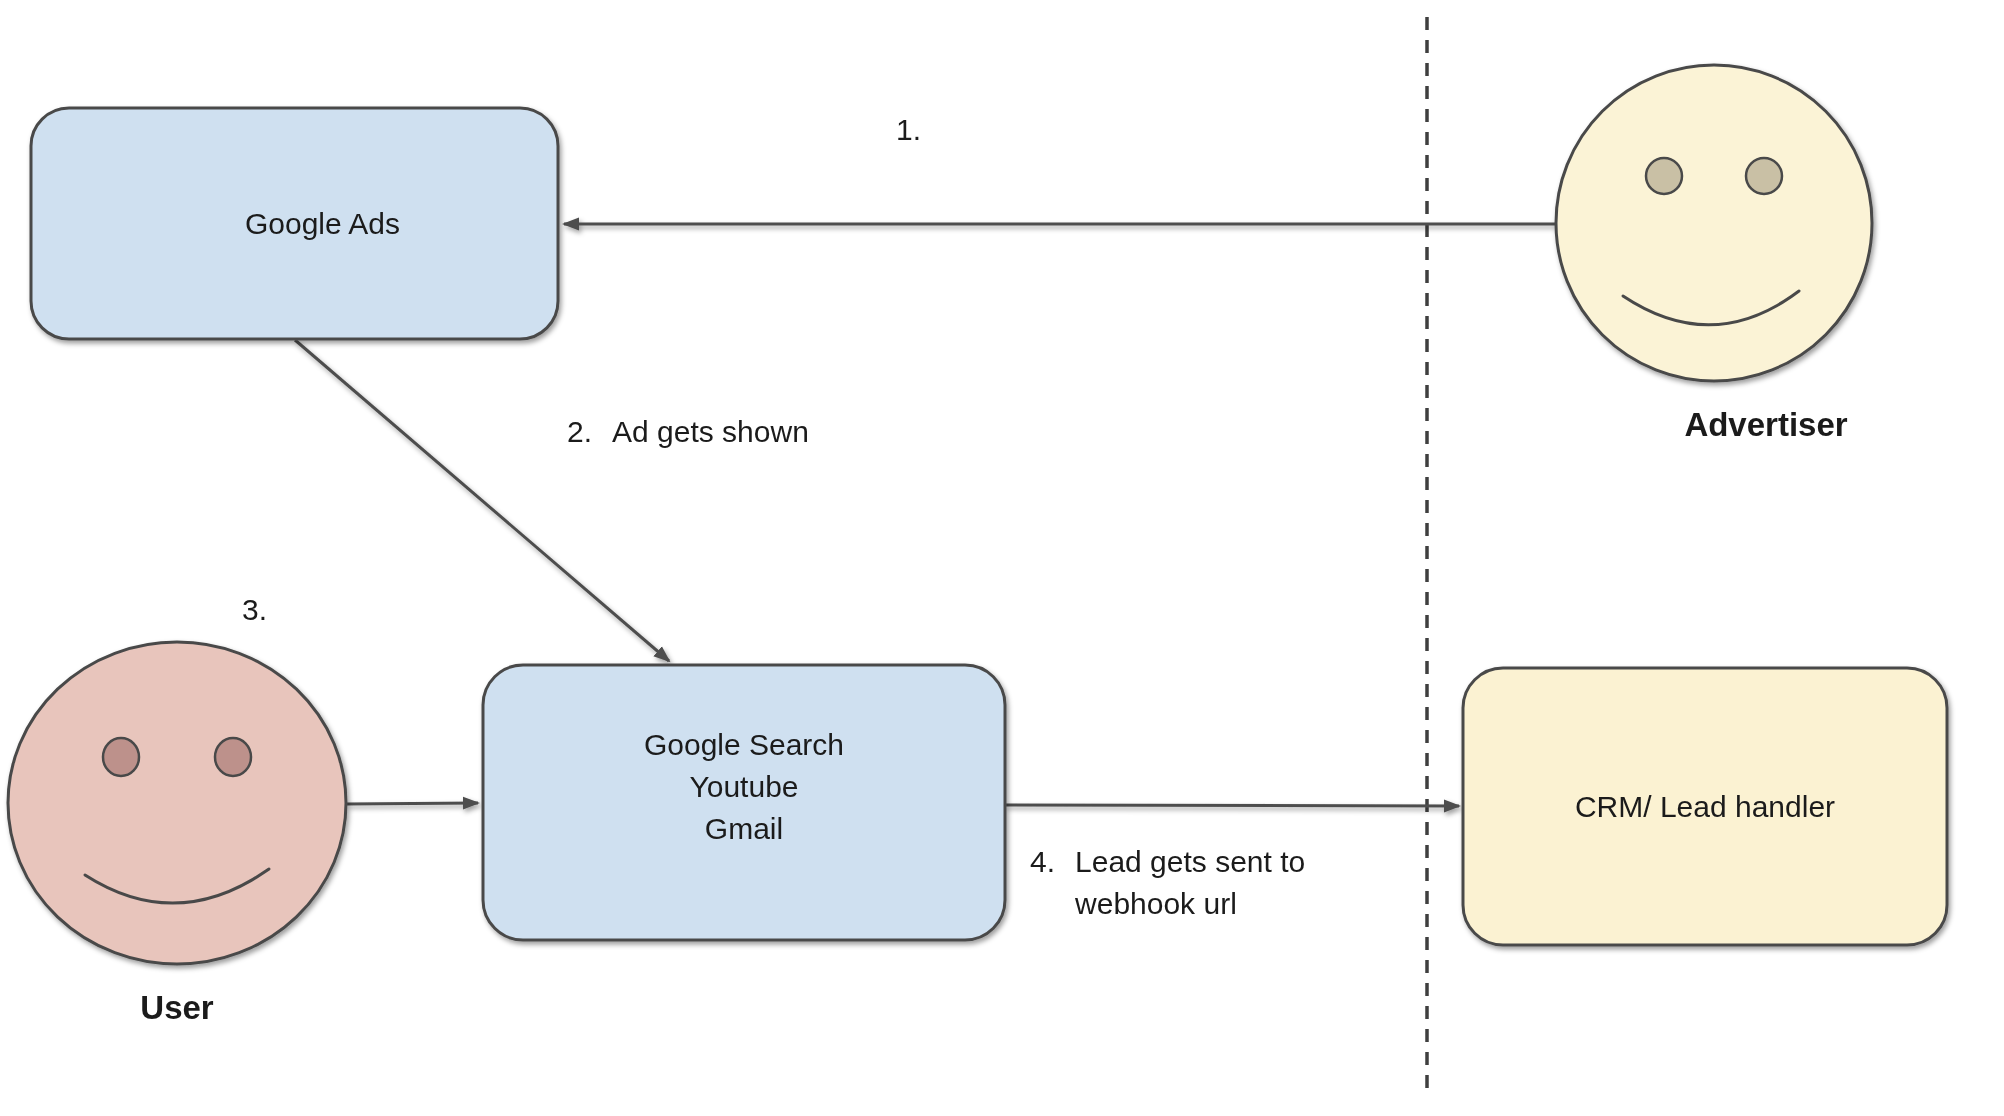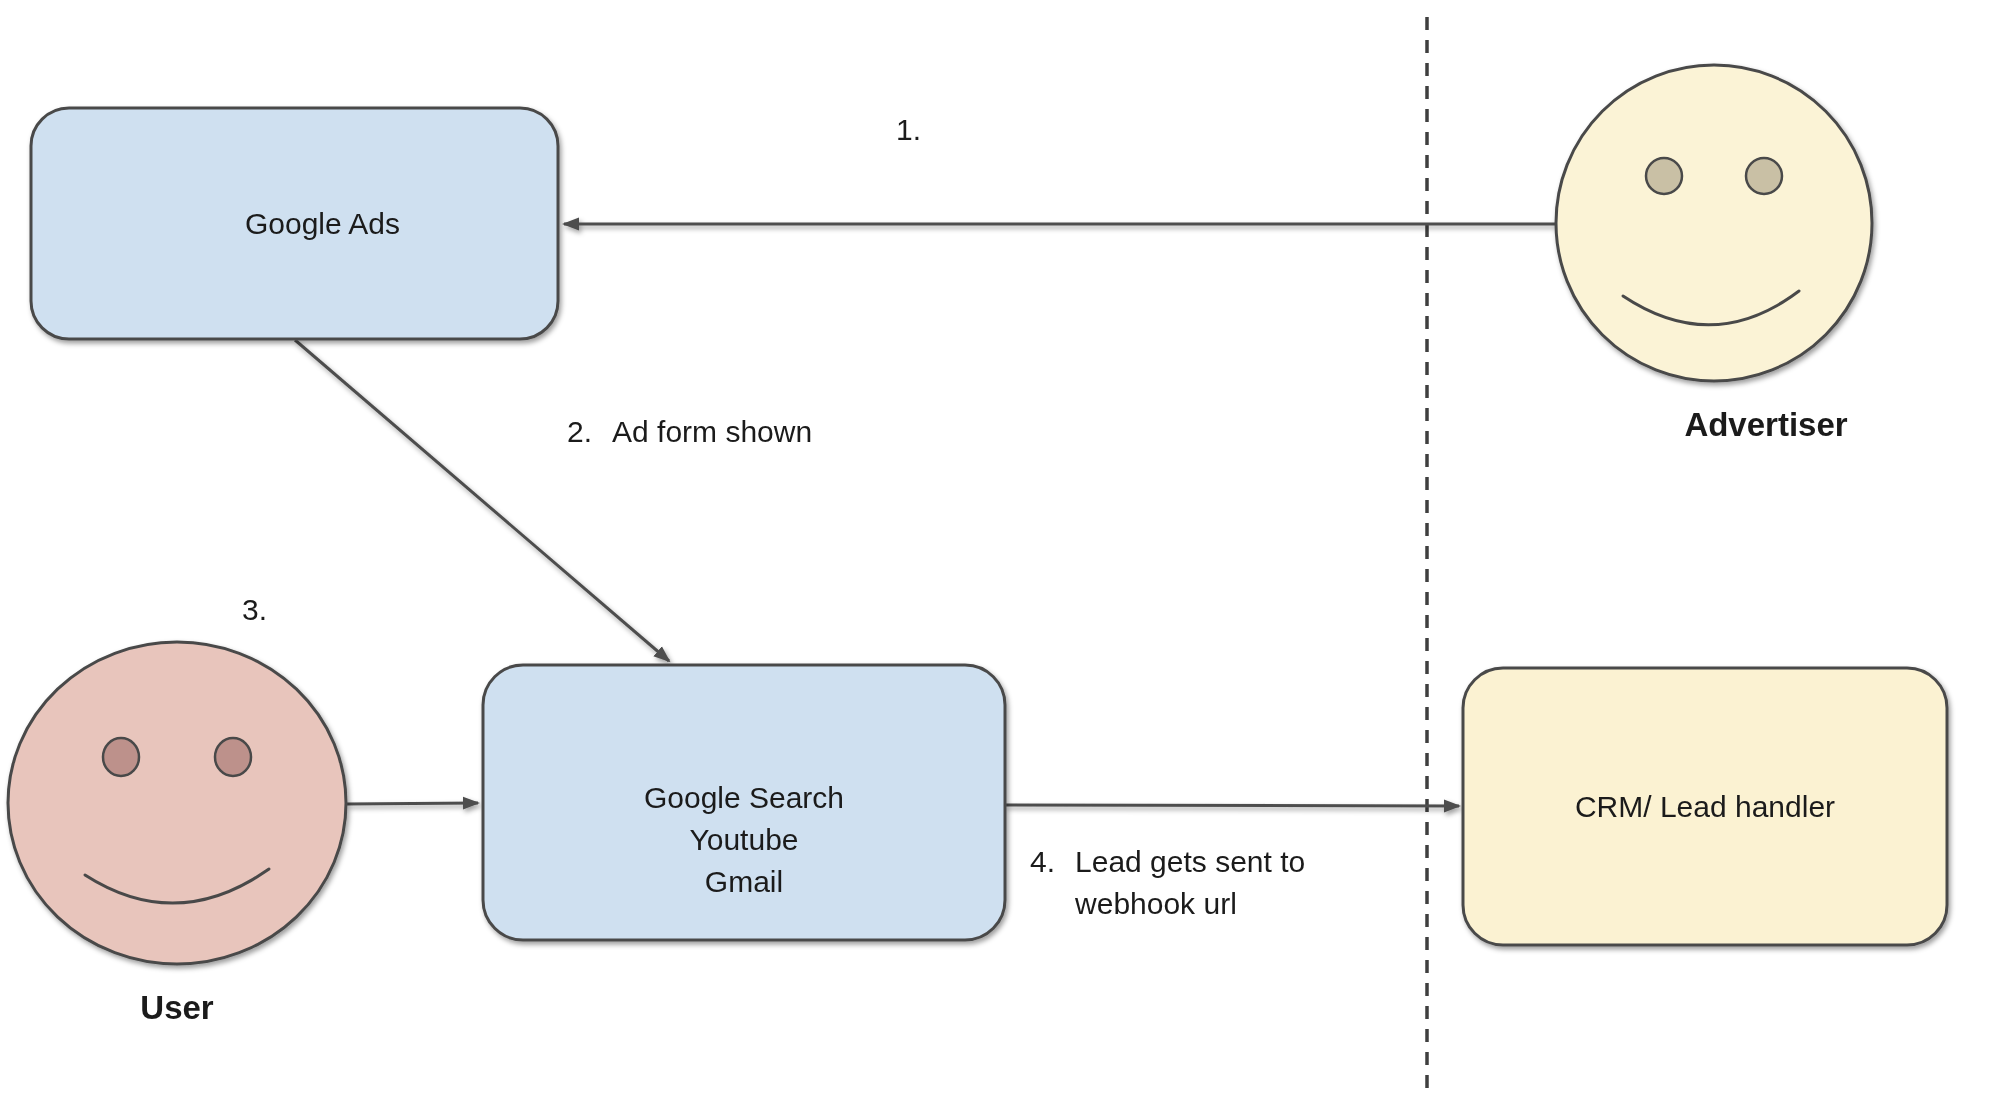--- a/index.html
+++ b/index.html
@@ -68,40 +68,40 @@
     <g filter="url(#softShadow)">
       <ellipse cx="177" cy="803" rx="169" ry="161" stroke="#4a4a4a" stroke-width="3" fill="#e8c5bc"></ellipse>
       <ellipse cx="121" cy="757" rx="18" ry="19" stroke="#4a4a4a" stroke-width="2.5" fill="#bd918b"></ellipse>
       <ellipse cx="233" cy="757" rx="18" ry="19" stroke="#4a4a4a" stroke-width="2.5" fill="#bd918b"></ellipse>
       <path d="M 85 875 Q 177 934 269 869" fill="none" stroke="#4a4a4a" stroke-width="3" stroke-linecap="round"></path>
     </g>
   </svg>
 
   <div class="overlay node-label" style="left:31px; top:108px; width:527px; height:231px;margin-left:28px;">Google Ads</div>
 
-  <div class="overlay node-label multi" style="left:483px; top:702px; width:522px; height:275px;">
+  <div class="overlay node-label multi" style="left:483px; top:649px; width:522px; height:275px;">
     <div>Google Search</div>
     <div>Youtube</div>
     <div>Gmail</div>
   </div>
 
   <div class="overlay node-label" style="left:1463px; top:668px; width:484px; height:277px;">CRM/ Lead handler</div>
 
   <div class="overlay actor-label" style="left:1616px; top:405px; width:300px;">Advertiser</div>
 
   <div class="overlay actor-label" style="left:27px; top:988px; width:300px;">User</div>
 
   <div class="overlay step" style="left:896px; top:109px;">
     <span class="num">1.</span>
   </div>
 
   <div class="overlay step" style="left:567px; top:411px;">
     <span class="num">2.</span>
     <div>
-      <div>Ad form shown</div>
+      <div>Ad gets shown</div>
     </div>
   </div>
 
   <div class="overlay step" style="left:242px; top:589px;">
     <span class="num">3.</span>
   </div>
 
   <div class="overlay step" style="left:1030px; top:841px;">
     <span class="num">4.</span>
     <div>

